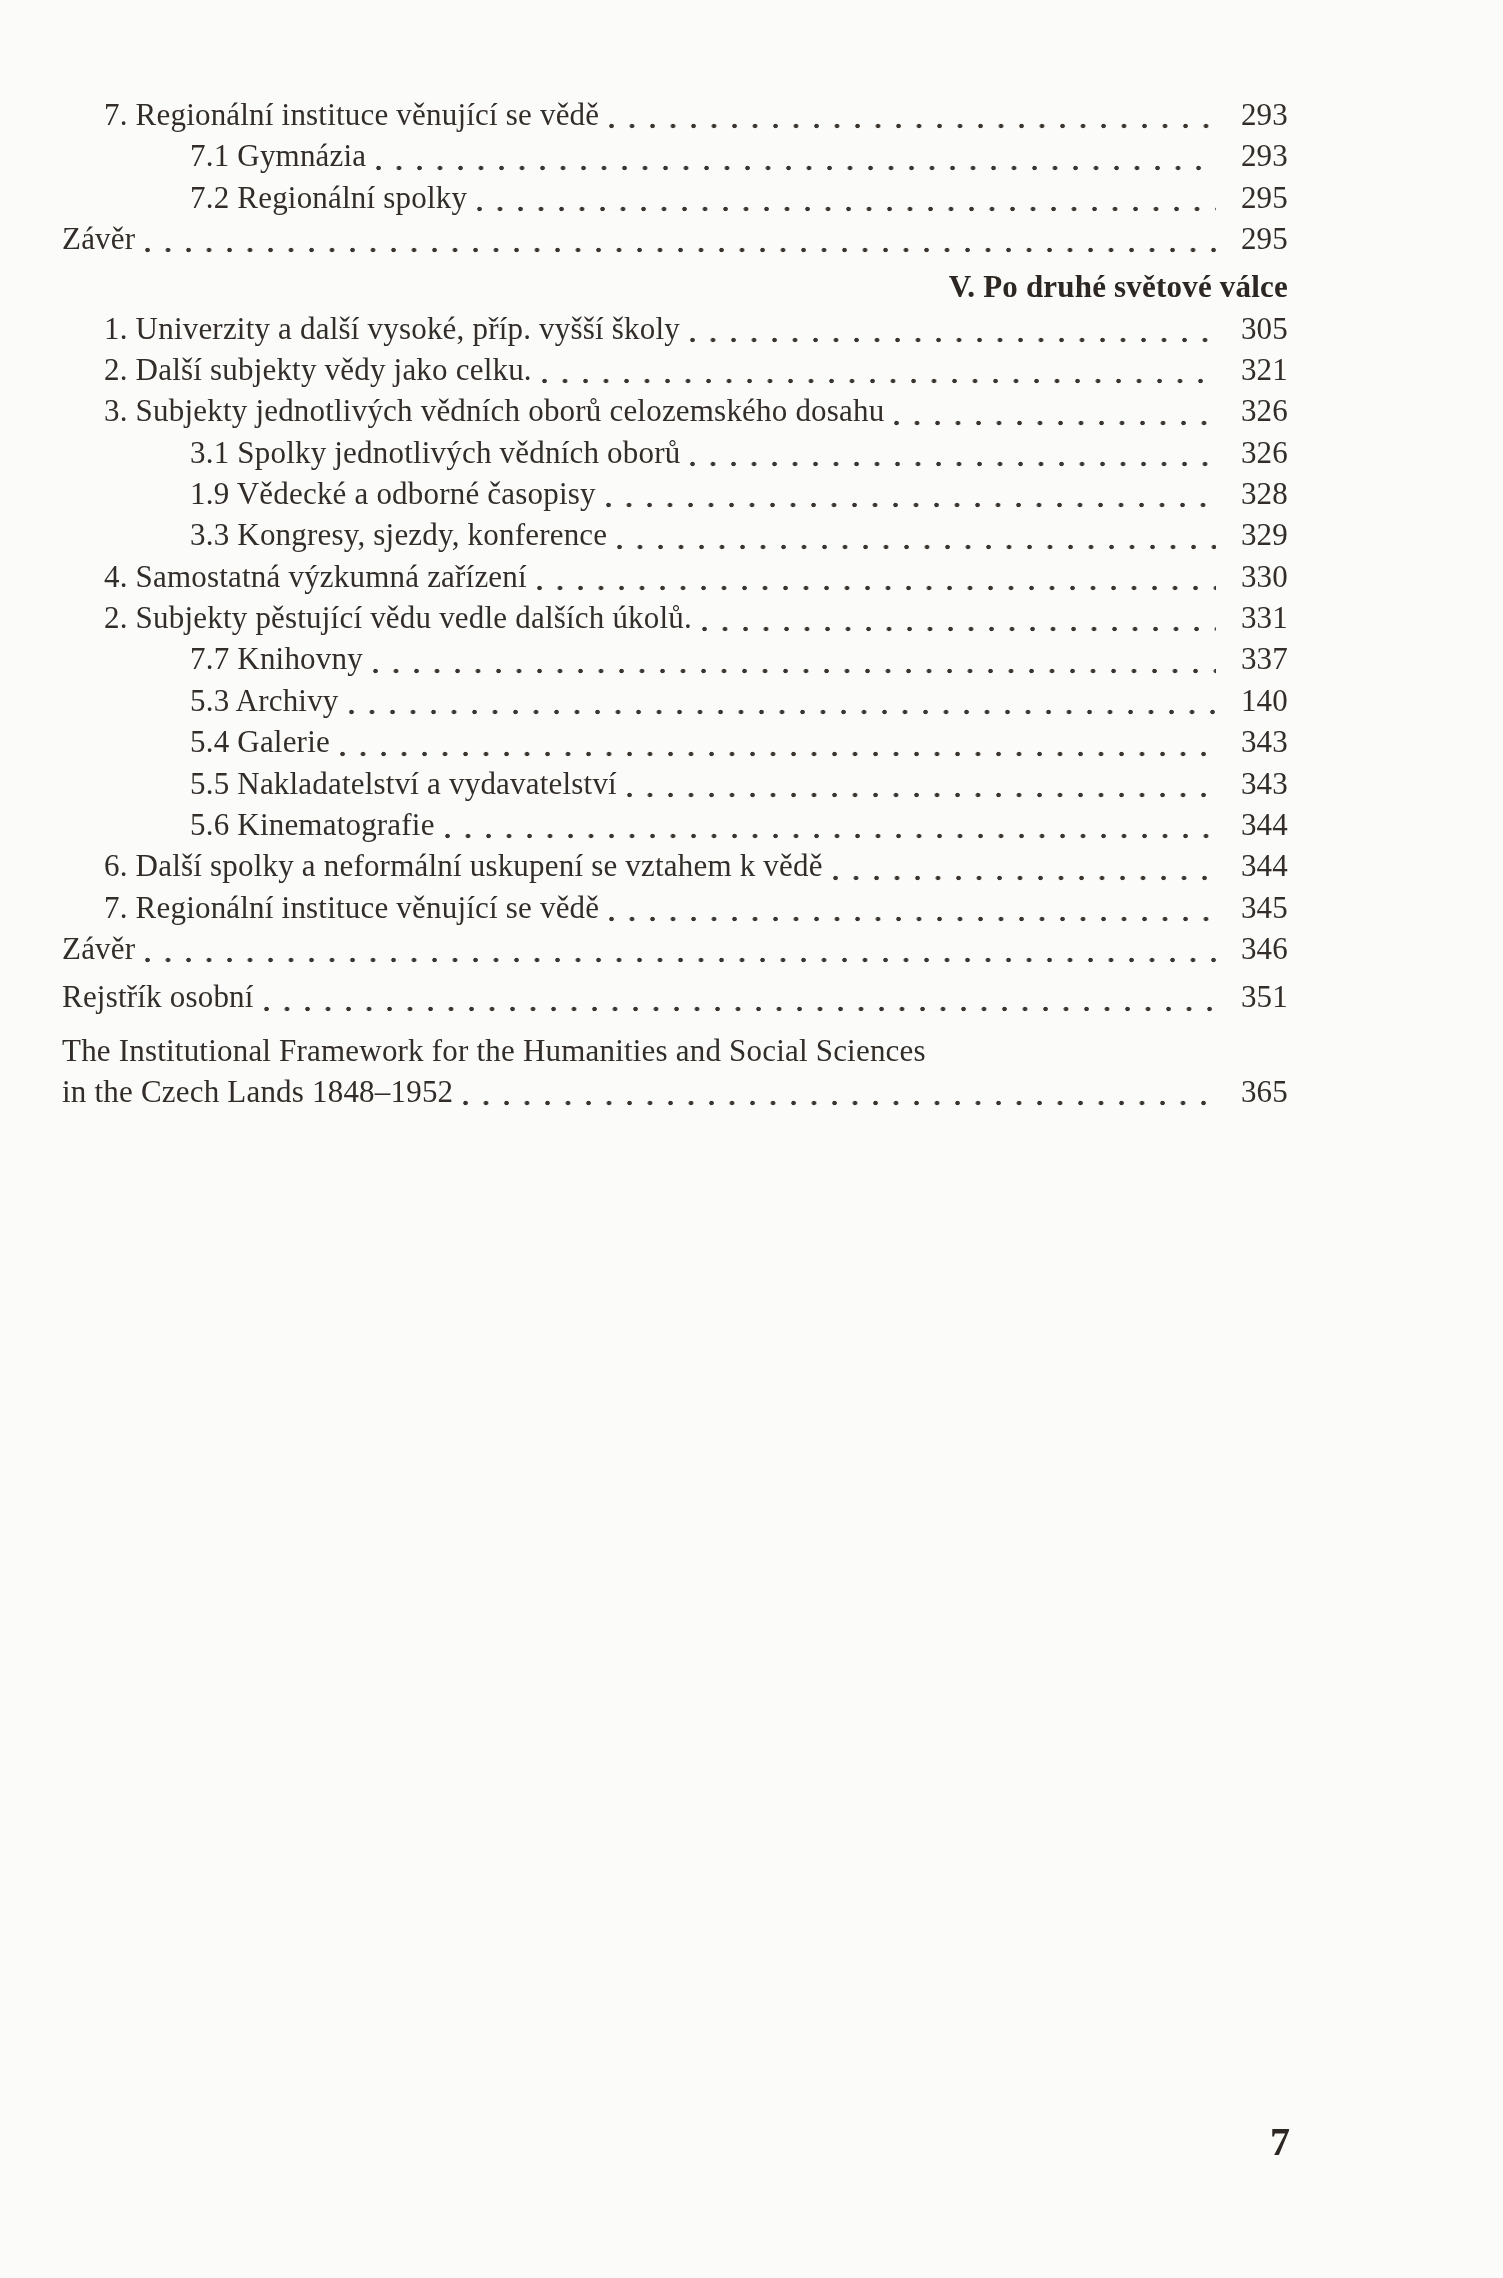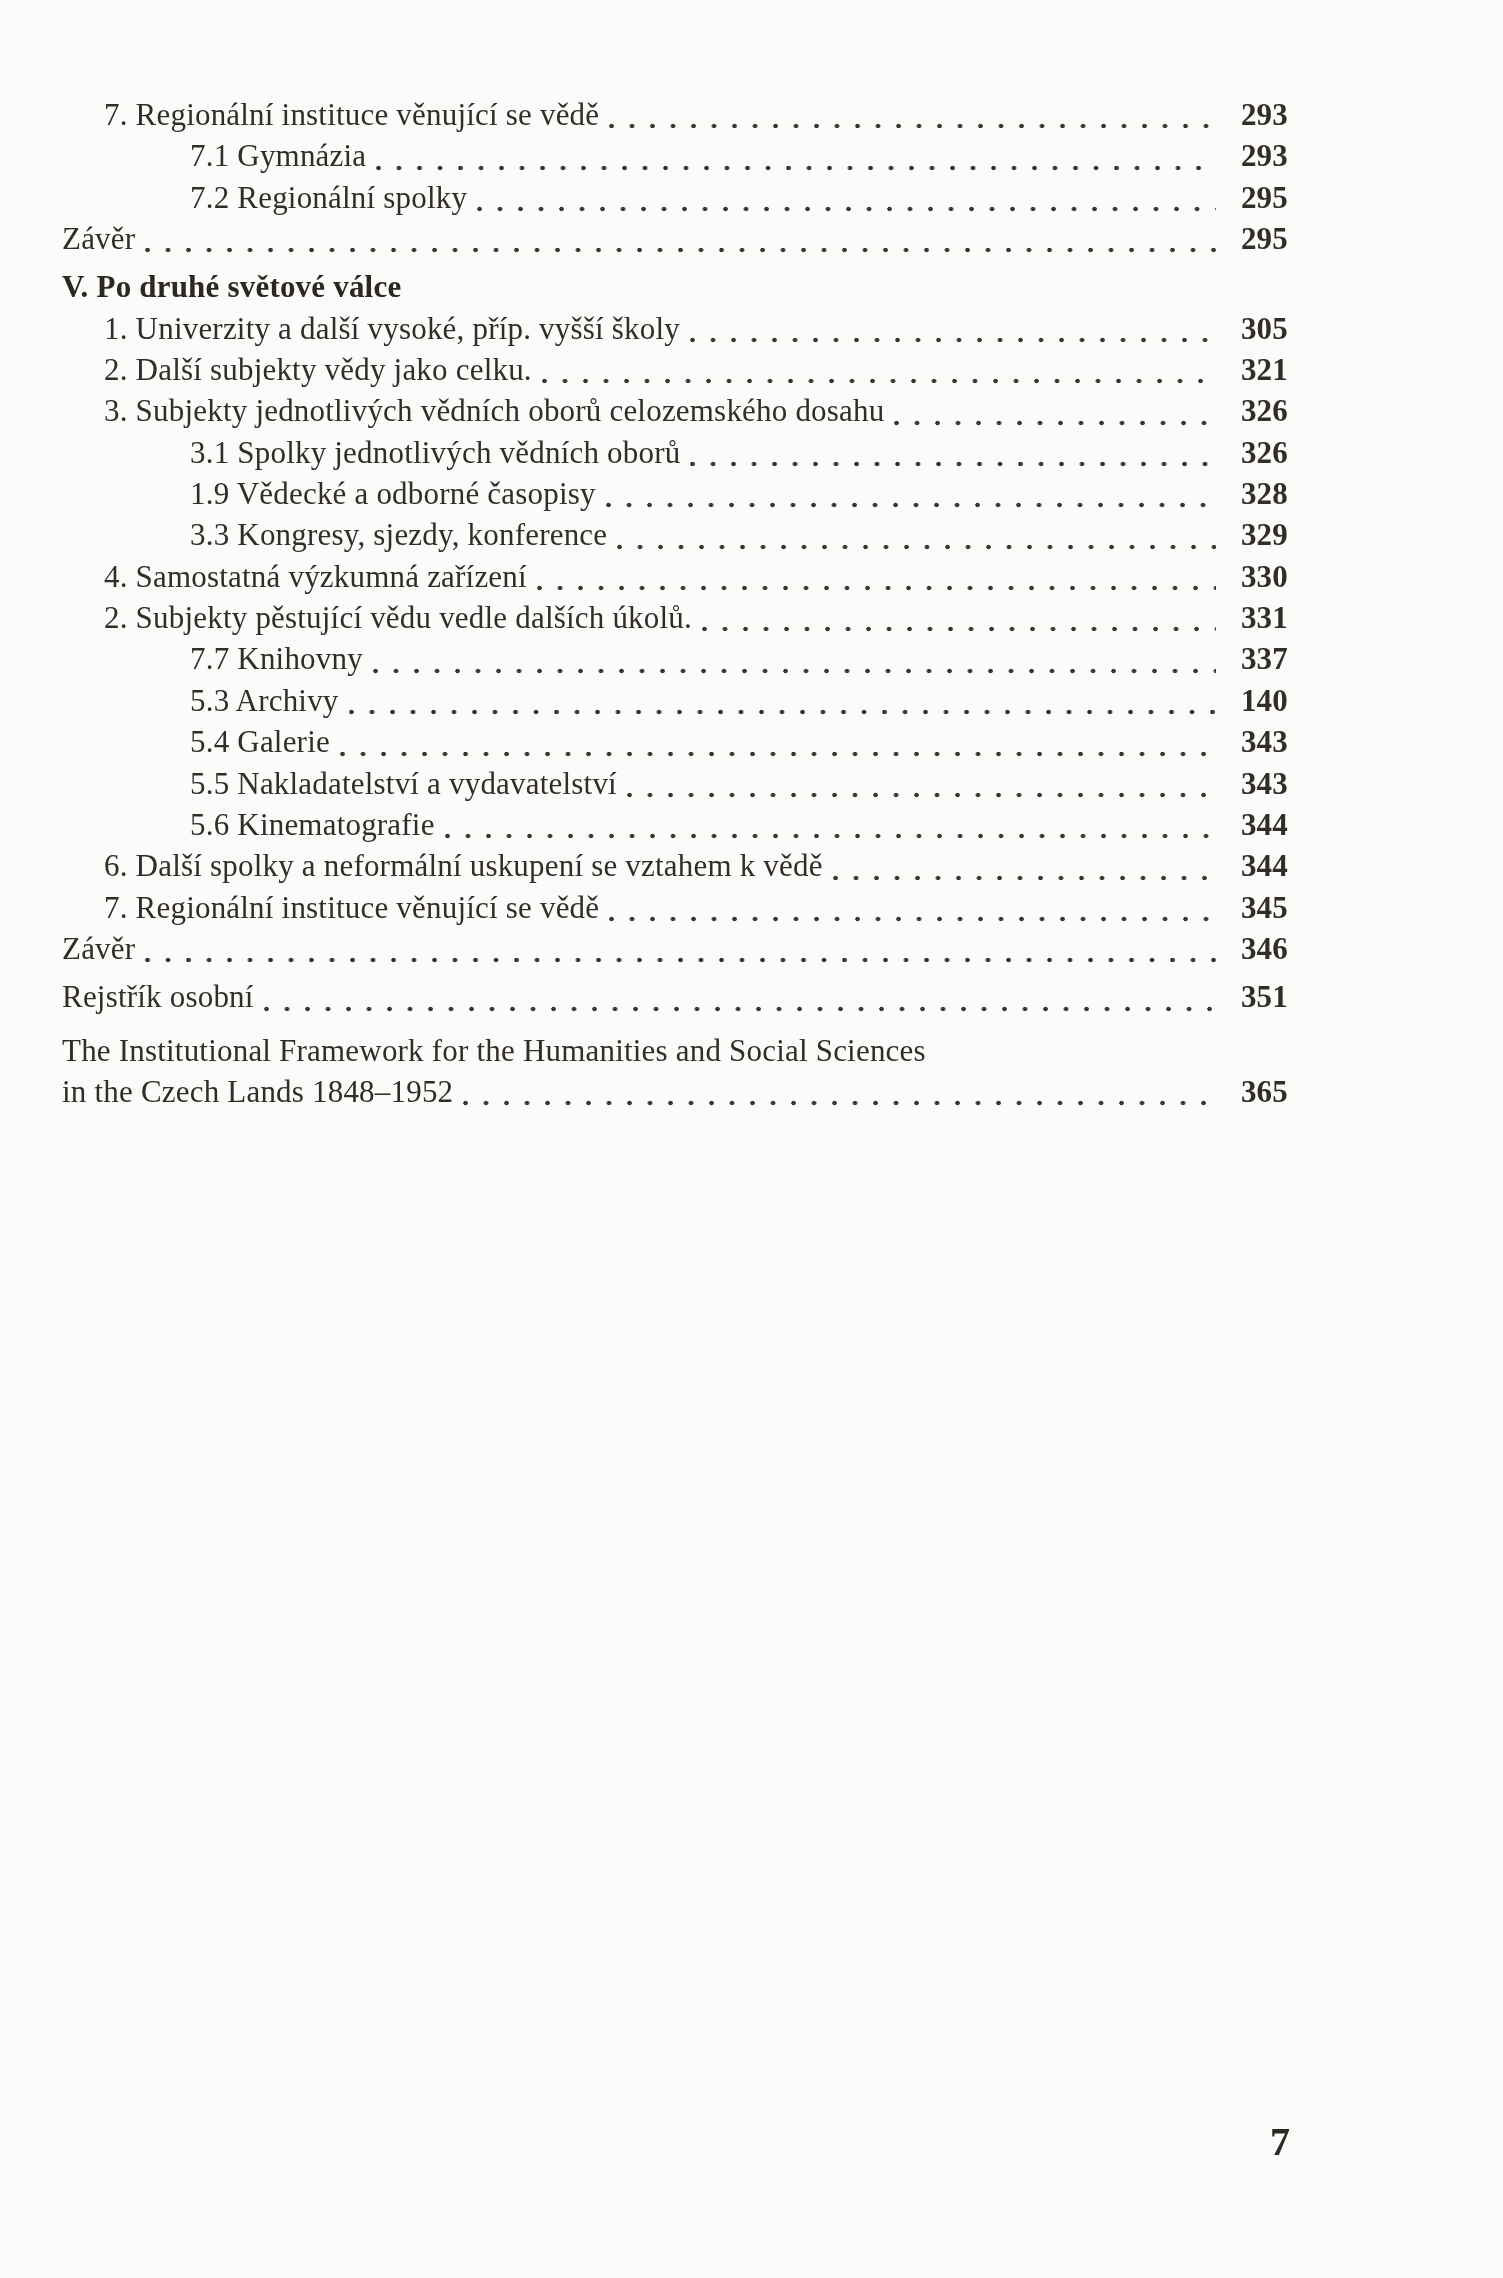--- a/index.html
+++ b/index.html
@@ -24,40 +24,39 @@
   }
   .row {
     display: flex;
     align-items: baseline;
     height: 41.35px;
     line-height: 41.35px;
     font-size: 31px;
     letter-spacing: 0.2px;
     white-space: nowrap;
   }
-  .row.gap { margin-top: 7px; }
+  .row.gap { margin-top: 7px; justify-content: flex-end; }
   .row.gap-sm { margin-top: 12px; }
   .row.lvl1 { padding-left: 42px; }
   .row.lvl2 { padding-left: 128px; }
   .row.bold { font-weight: bold; color: #2c2722; }
   .t { flex: 0 0 auto; }
   .leader {
     flex: 1 1 auto;
     align-self: flex-end;
     height: 12px;
     margin: 0 6px 5px 9px;
     background-image: radial-gradient(circle at 3.5px 8px, #3a352f 1.9px, rgba(0,0,0,0) 2.6px);
     background-size: 20.5px 12px;
     background-repeat: repeat-x;
   }
   .pg {
     flex: 0 0 auto;
     min-width: 66px;
     text-align: right;
-    font-weight: bold;
   }
   .folio {
     position: absolute;
     left: 1230px;
     top: 2118px;
     width: 60px;
     text-align: right;
     font-size: 40px;
     font-weight: bold;
     color: #2c2722;

